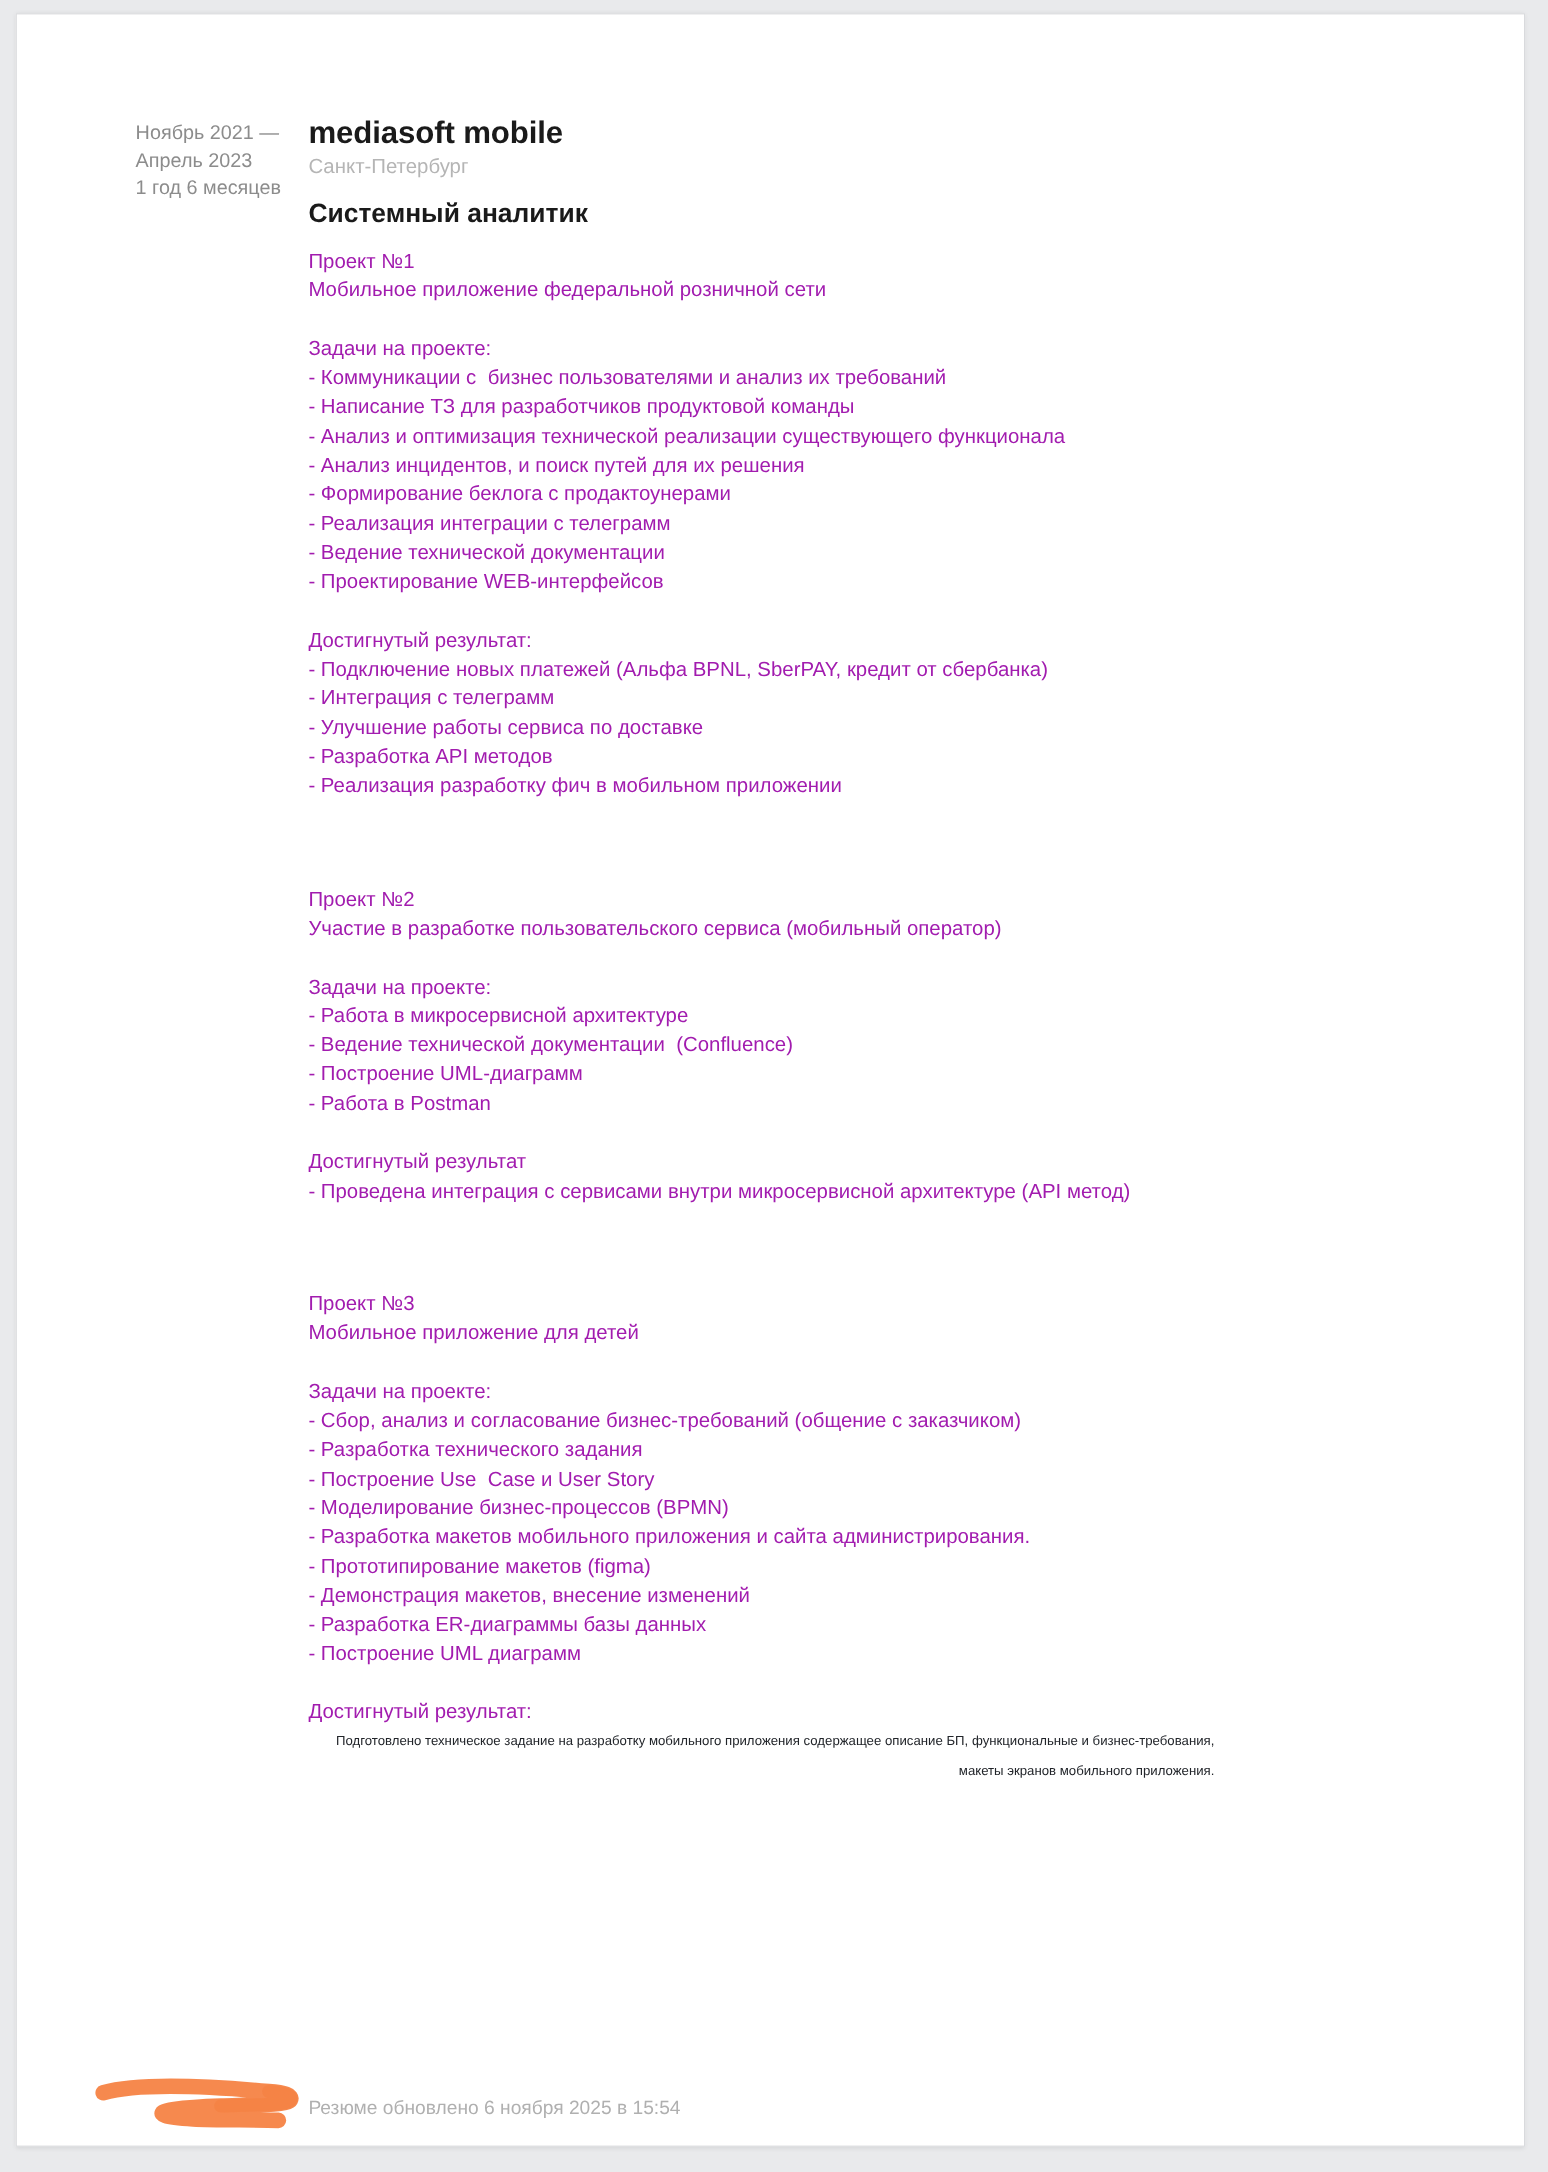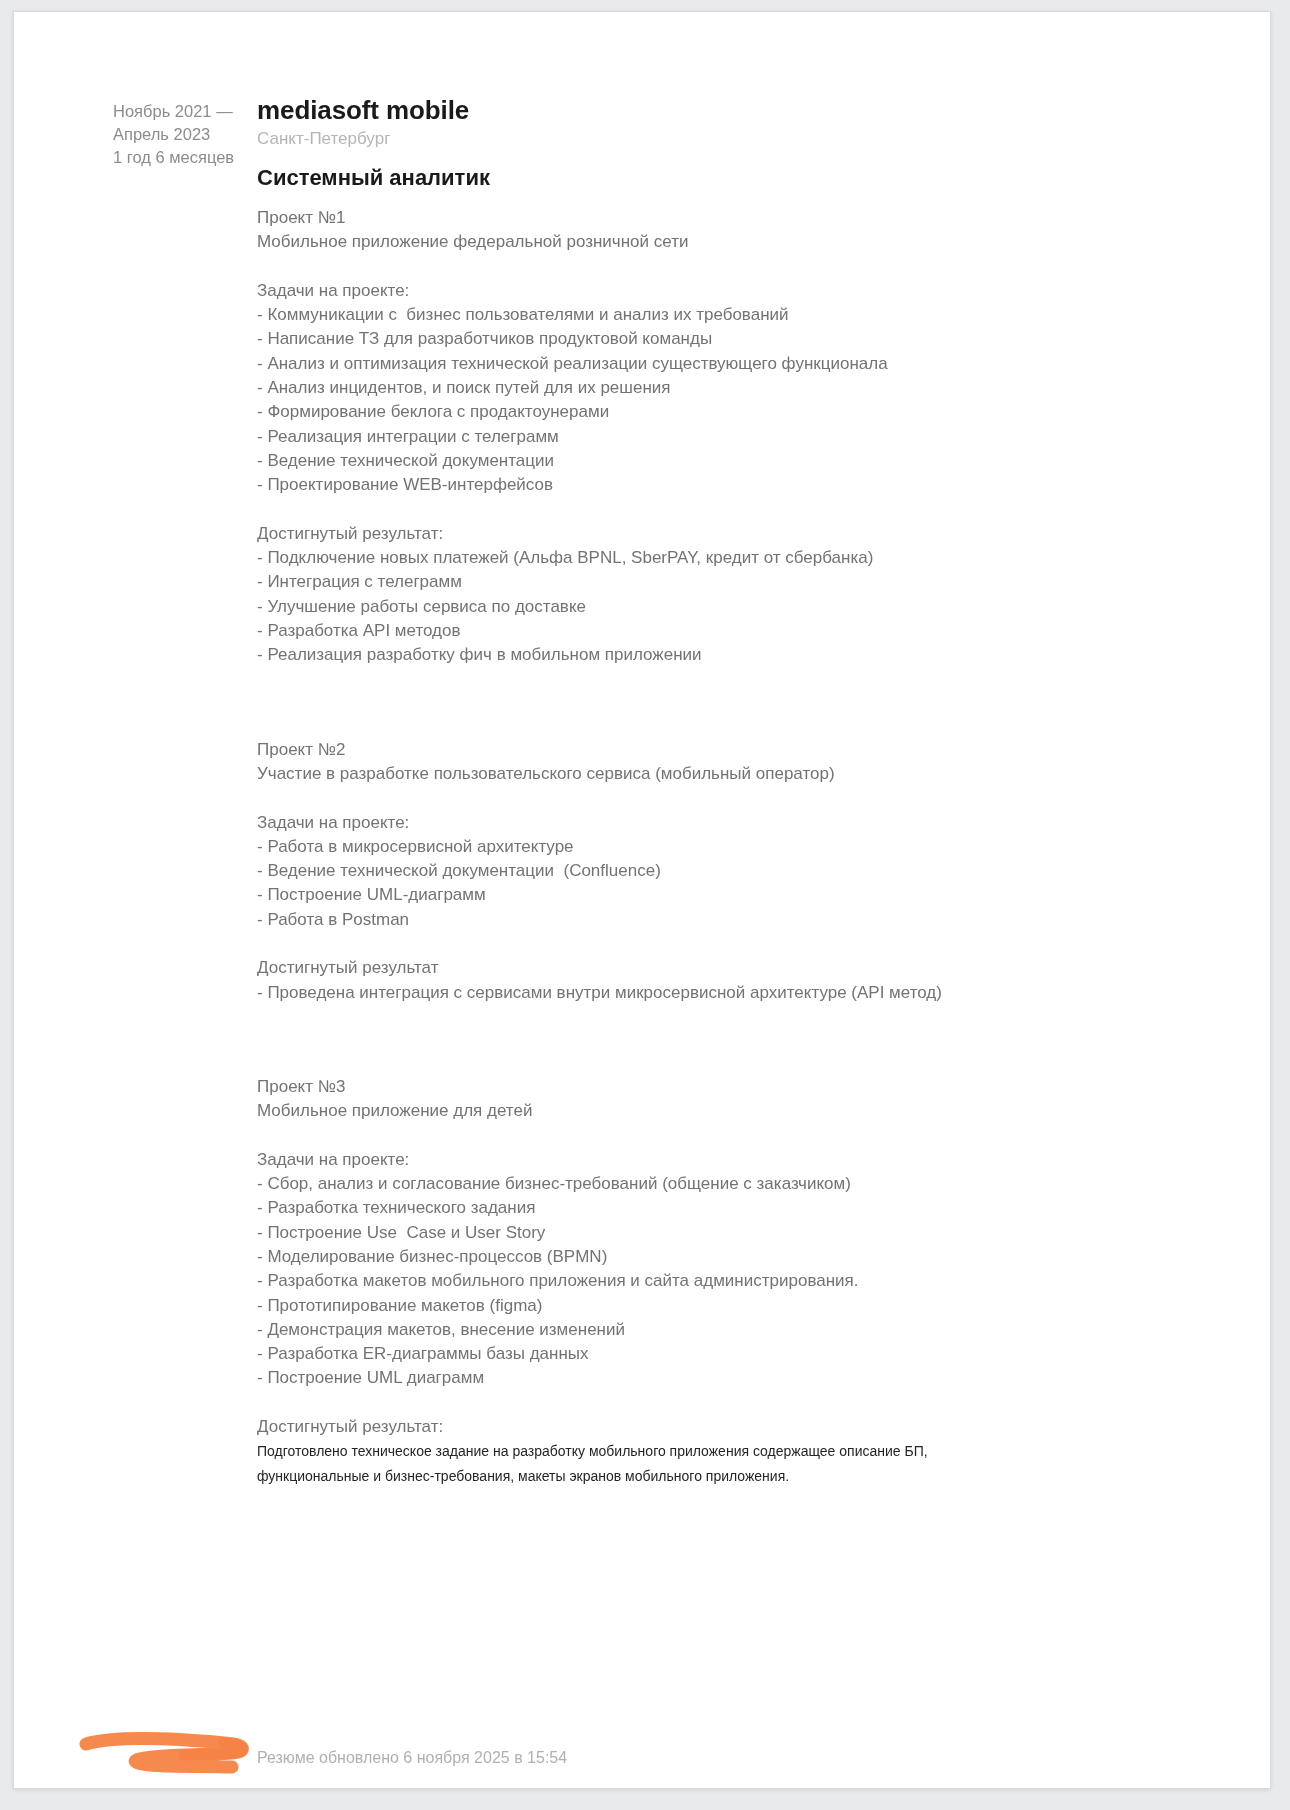--- a/index.html
+++ b/index.html
@@ -77,35 +77,36 @@
     color: #1a1a1a;
     line-height: 30px;
     margin: 12px 0 0 0;
     font-weight: bold;
   }
 
   .section-block { margin-top: 13px; }
 
   .text-line {
     font-size: 17px;
-    color: #737373;
+    color: #a21caf;
     line-height: 24.3px;
     white-space: pre-wrap;
   }
   .spacer-line {
     height: 24.3px;
   }
   .spacer-large {
     height: 57px;
   }
   .para {
-    font-size: 14px;
+    font-size: 11px;
     color: #22252a;
     line-height: 24.3px;
     width: 755px;
+    text-align: right;
   }
 
   
   .footer-note {
     position: absolute;
     left: 243px;
     top: 1735px;
     font-size: 16px;
     color: #b0b0b0;
     line-height: 22px;

